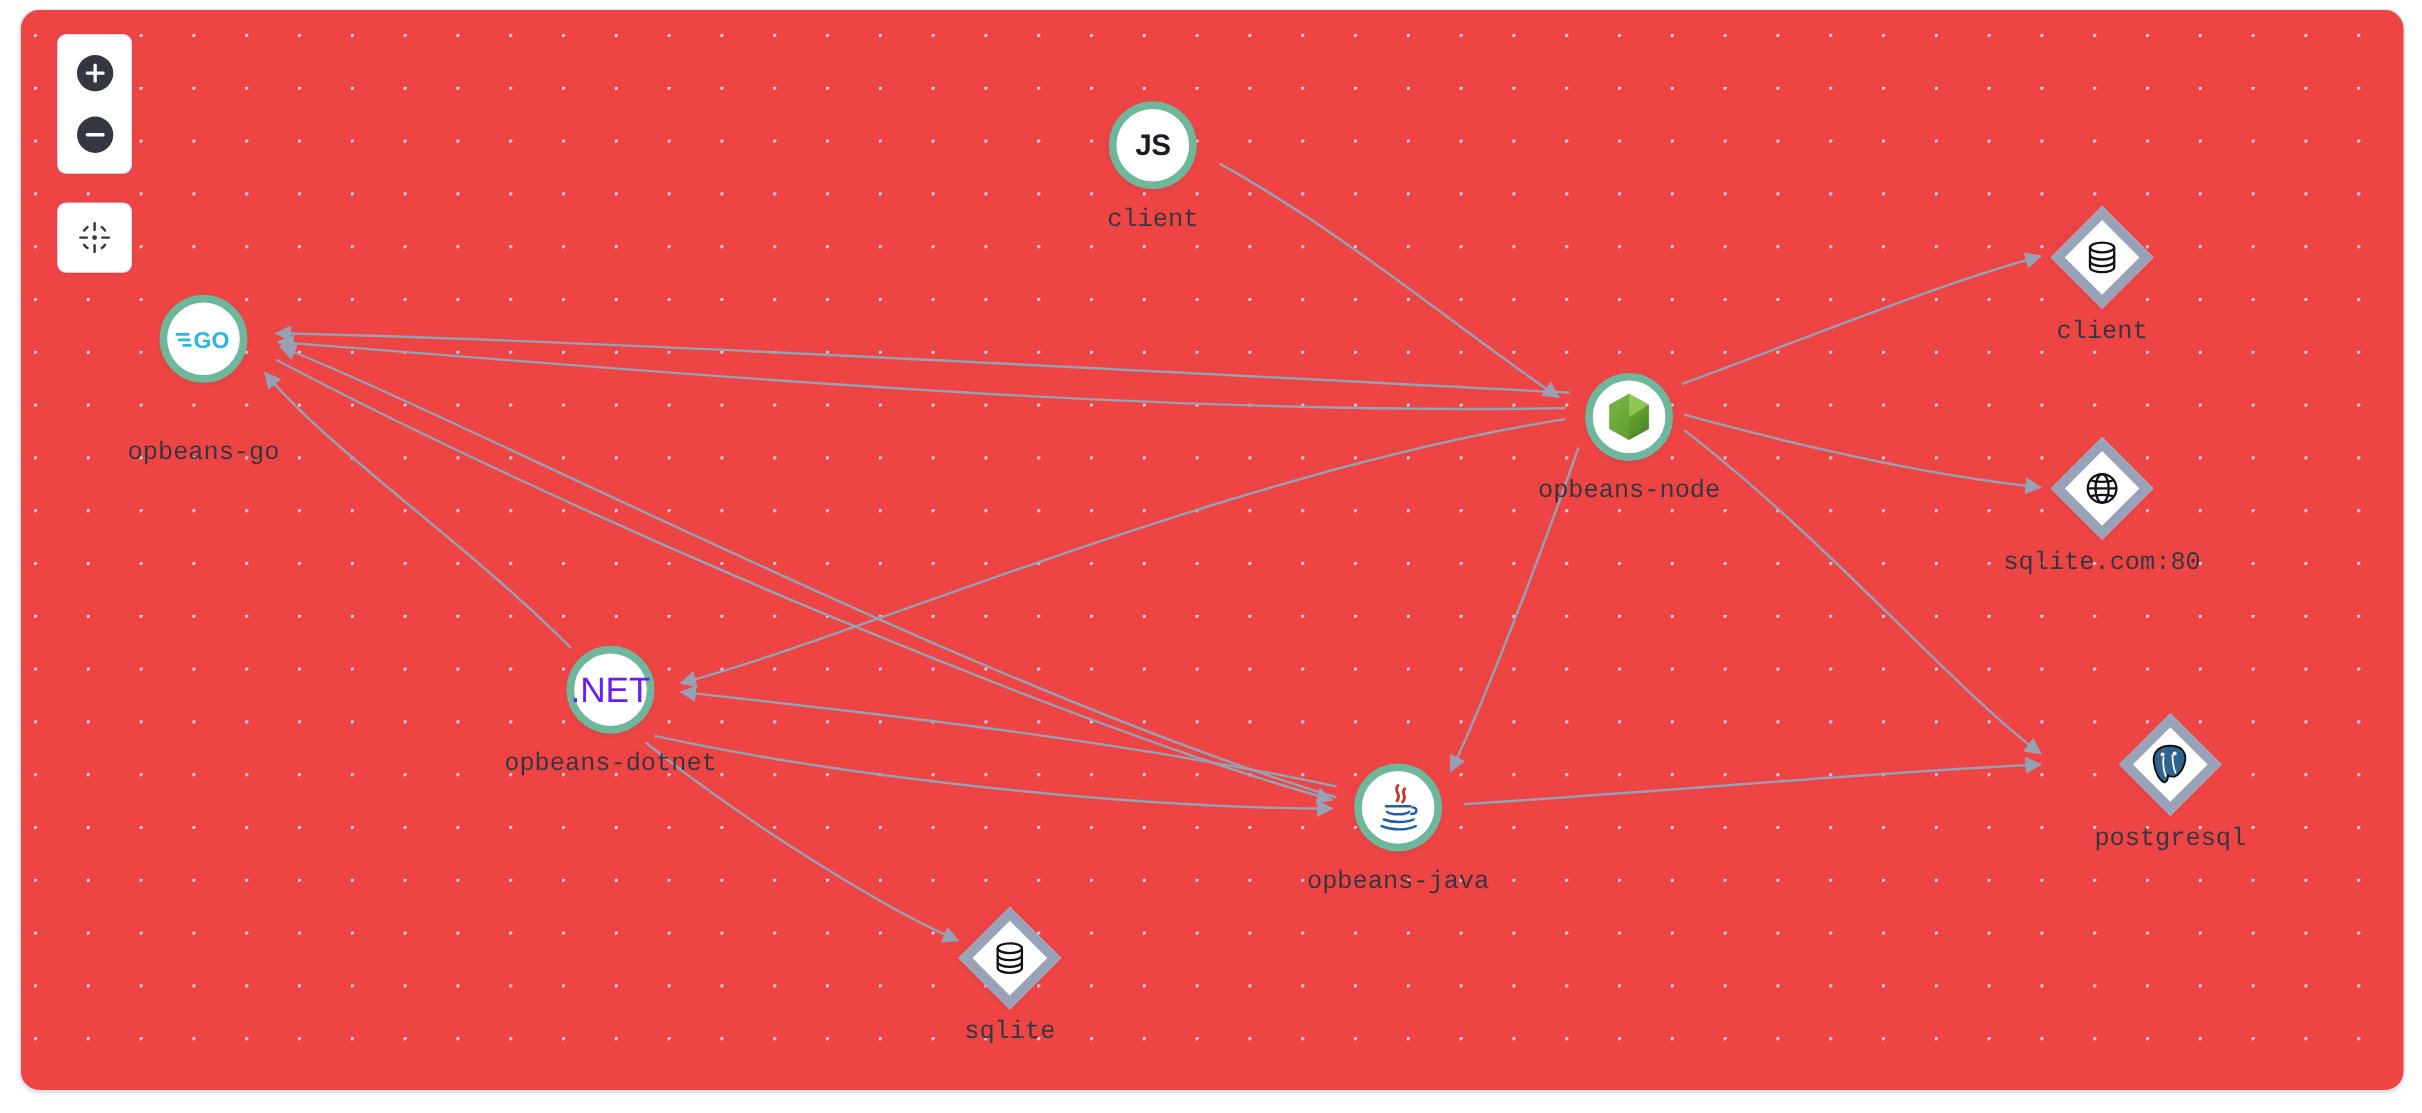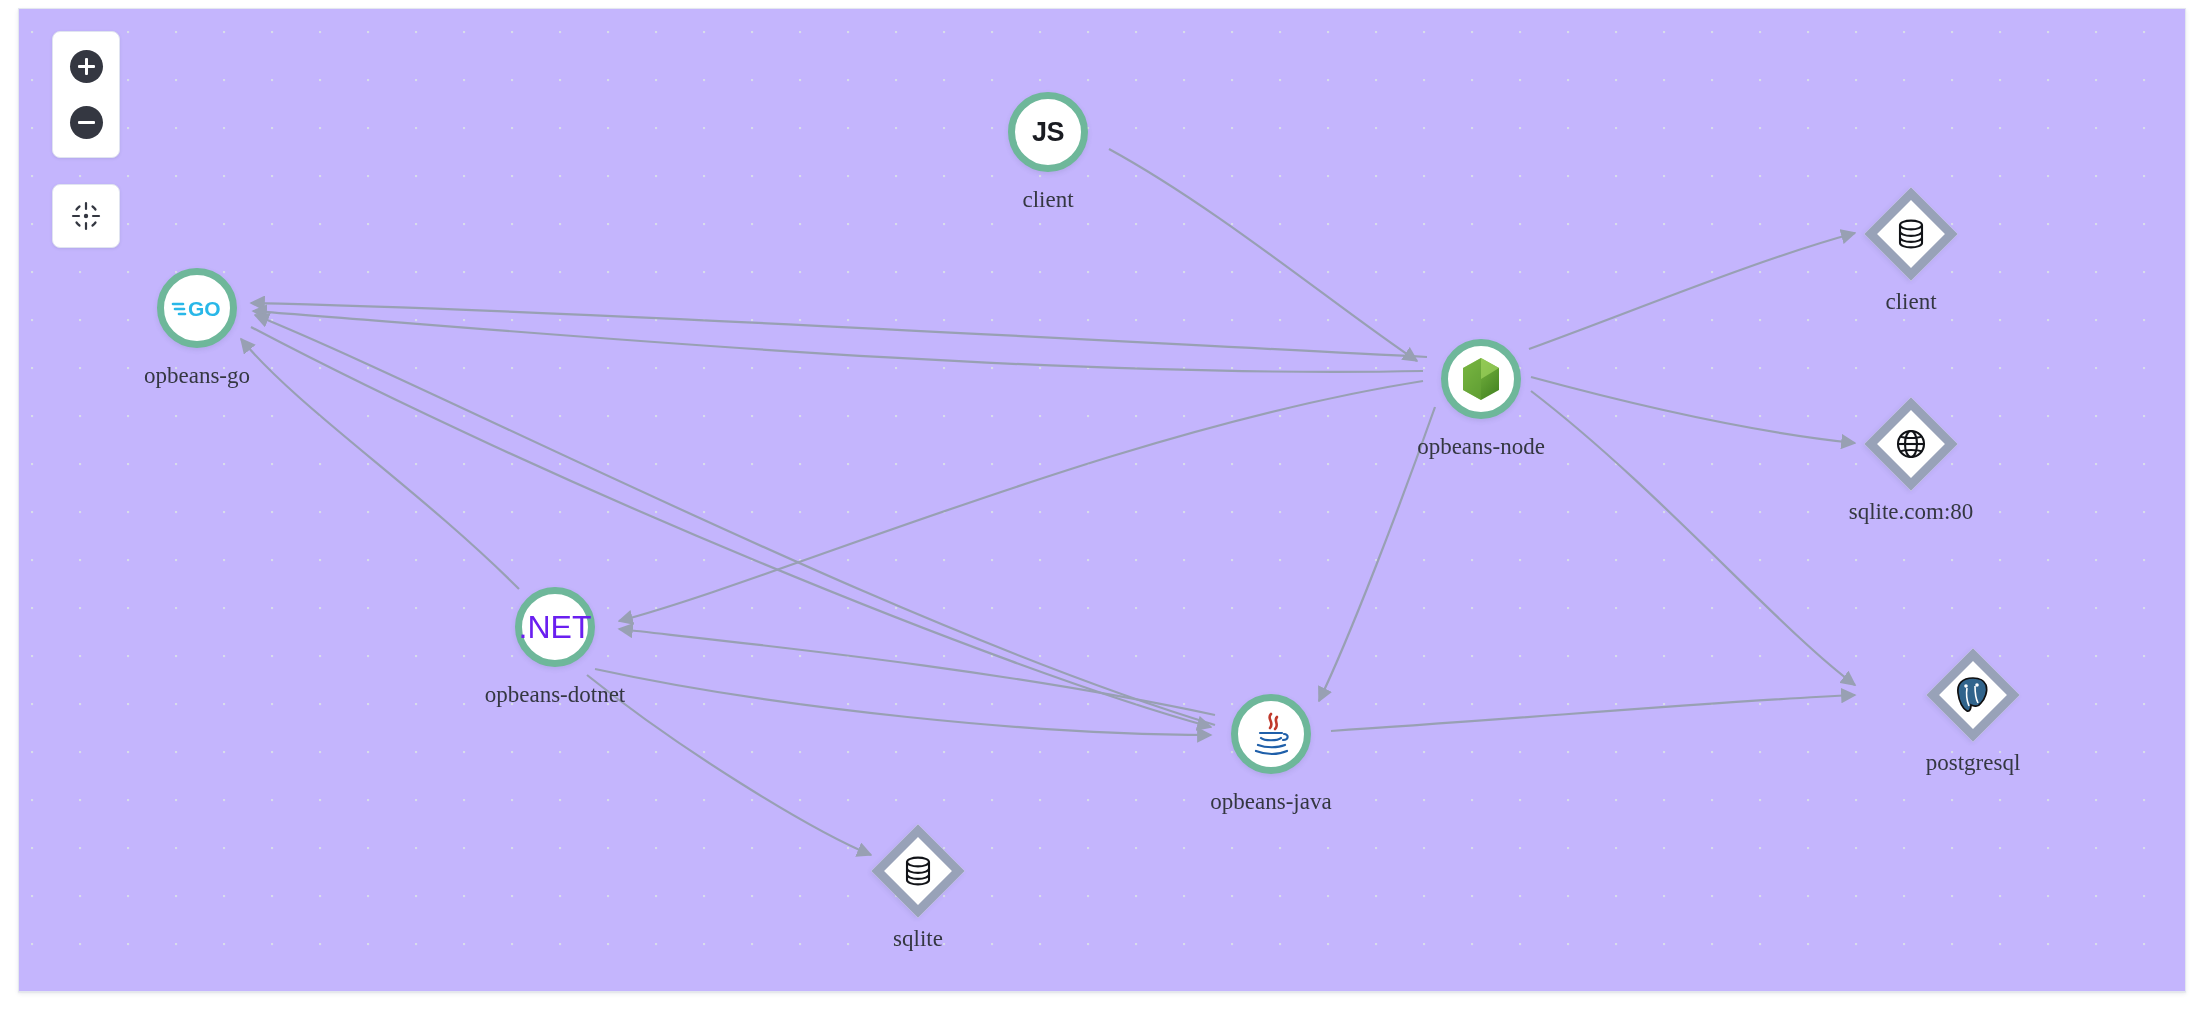--- a/index.html
+++ b/index.html
@@ -11,23 +11,23 @@
     overflow: hidden;
     font-family: "Liberation Sans", sans-serif;
   }
 
   #service-map-panel {
     position: absolute;
     left: 18px;
     top: 8px;
     width: 2166px;
     height: 982px;
-    background: #c4b5fd;
+    background: #ef4444;
     border: 1px solid #e3e6ef;
-    border-radius: 0;
+    border-radius: 18px;
     box-shadow: 0 2px 4px rgba(70, 80, 110, 0.10), 0 1px 1px rgba(70,80,110,0.06);
     overflow: hidden;
   }
 
   #dot-grid {
     position: absolute;
     inset: 0;
     background-image:
       radial-gradient(circle at 1px 1px, #d7dcea 1.4px, transparent 1.6px);
     background-size: 48px 48px;
@@ -140,21 +140,21 @@
     display: flex;
     align-items: center;
     justify-content: center;
   }
   .node-label {
     margin-top: 8px;
     font-size: 23px;
     line-height: 27px;
     color: #343741;
     white-space: nowrap;
-    font-family: Liberation Serif, serif;
+    font-family: Liberation Mono, monospace;
   }
 
   .icon-text-js {
     font-size: 27px;
     font-weight: bold;
     color: #1a1c22;
     letter-spacing: -0.5px;
     font-family: "Liberation Sans", sans-serif;
   }
   .icon-text-dotnet {
@@ -229,21 +229,21 @@
 
   <div id="node-layer">
       <div class="node" style="left: 954px; top: 77px; width: 150px;">
         <div class="node-shape-wrap">
           <div class="service-circle">
             <span class="icon-text-js">JS</span>
           </div>
         </div>
         <div class="node-label">client</div>
       </div>
-      <div class="node" style="left: 103px; top: 253px; width: 150px;">
+      <div class="node" style="left: 91px; top: 253px; width: 150px; gap: 36px;">
         <div class="node-shape-wrap">
           <div class="service-circle">
             <svg width="52" height="26" viewBox="0 0 52 26">
               <g stroke="#29b7e8" stroke-width="2.6" stroke-linecap="round">
                 <path d="M2 9 H12"></path>
                 <path d="M4 14 H13"></path>
                 <path d="M8 19 H14"></path>
               </g>
               <text x="17" y="21" font-family="Liberation Sans, sans-serif" font-size="21" font-weight="bold" fill="#29b7e8">GO</text>
             </svg>

